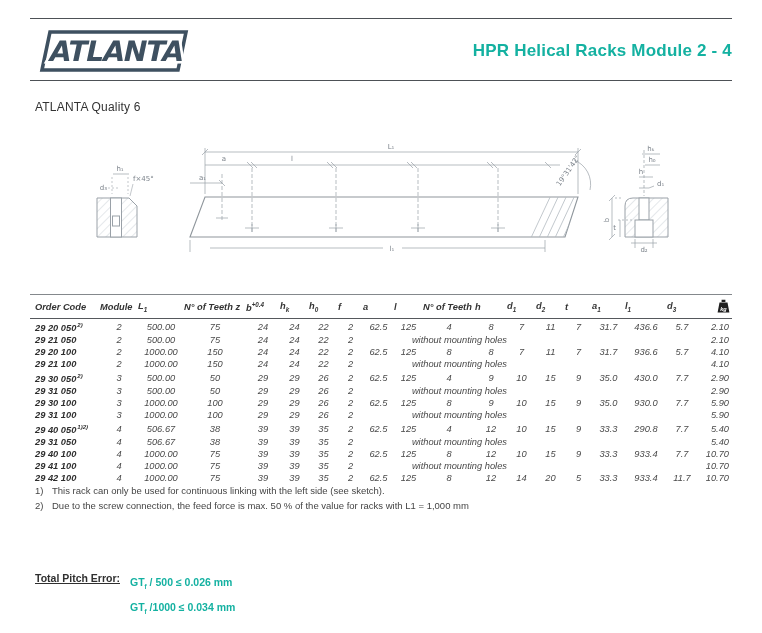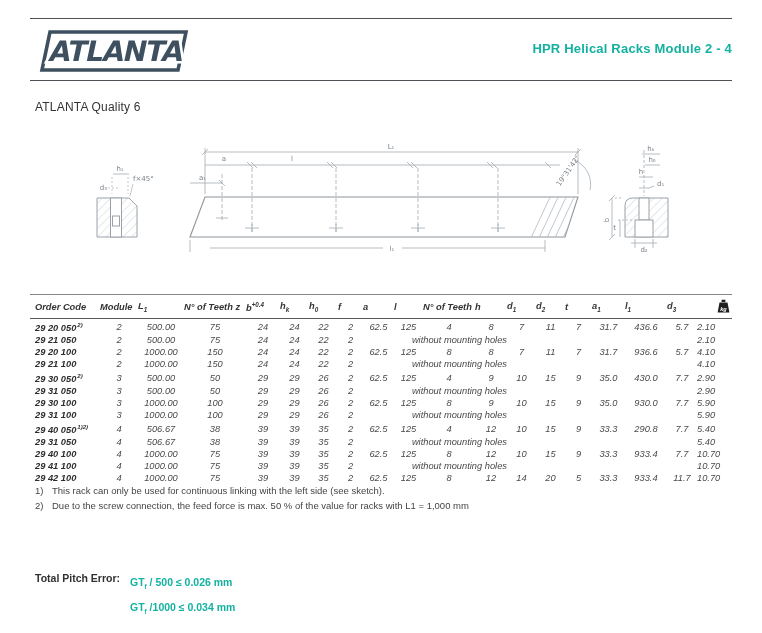--- a/index.html
+++ b/index.html
@@ -5,48 +5,48 @@
   html,body{margin:0;padding:0;}
   body{
     width:762px;height:633px;position:relative;background:#ffffff;
     font-family:"Liberation Sans",sans-serif;color:#404040;overflow:hidden;
   }
   .abs{position:absolute;}
   .rule{position:absolute;left:30px;width:702px;height:1px;background:#4d5156;}
   .rule-top{top:18px;}
   .rule-mid{top:80px;}
   .logo-wrap{left:33px;top:27px;}
-  .doc-title{right:30px;top:41px;color:#14b1a1;font-size:13px;font-weight:bold;letter-spacing:0.2px;}
+  .doc-title{right:30px;top:41px;color:#14b1a1;font-size:17px;font-weight:bold;letter-spacing:0.2px;}
   .subtitle{left:35px;top:100px;font-size:12px;color:#333;letter-spacing:0.2px;}
   .drawing{left:0;top:130px;}
   .drawing text{font-family:"DejaVu Sans",sans-serif;font-size:7px;fill:#7b828a;}
   .table-wrap{left:30px;top:294px;font-style:italic;}
   table{border-collapse:collapse;table-layout:fixed;width:702px;}
   thead th{
     border-top:1px solid #84888c;border-bottom:1.4px solid #55585c;
     padding:4px 0 3px 0;font-weight:bold;font-size:9.3px;color:#333;
     text-align:left;white-space:nowrap;overflow:visible;
   }
   thead th:first-child{text-align:left;padding-left:5px;}
   td{
     height:12px;line-height:12px;padding:0;font-size:9.3px;color:#4a4a4a;
     text-align:center;white-space:nowrap;overflow:visible;
   }
   td.order{text-align:left;padding-left:5px;font-weight:bold;color:#2d2d2d;}
-  td.kg{text-align:left;padding-right:3px;}
+  td.kg{text-align:right;padding-right:3px;}
   th.kgh{text-align:right;padding-right:2px;}
   td.wo{text-align:right;}
   sub{font-size:6.3px;}
   sup{font-size:6.3px;}
   sup.fn{font-size:6px;margin-left:1px;color:#2d2d2d;}
   .footnotes{left:35px;top:484px;font-size:9.5px;color:#454545;}
   .fn-row{display:flex;line-height:14.5px;}
   .fn-num{width:17px;flex:none;}
   .pitch{left:35px;top:570px;font-size:10.5px;}
-  .pitch-label{position:absolute;left:0;top:2px;font-weight:bold;color:#2f2f2f;white-space:nowrap;}
+  .pitch-label{position:absolute;left:0;top:2px;font-weight:bold;color:#2f2f2f;white-space:nowrap;text-decoration:underline;}
   .pitch-lines{position:absolute;left:95px;top:2px;color:#14b1a1;font-weight:bold;}
   .pitch-line{line-height:21px;white-space:nowrap;}
 </style>
 </head>
 <body>
 
 <div class="rule rule-top"></div>
 
 <div class="abs logo-wrap">
   <svg width="160" height="50" viewBox="0 0 160 50">

